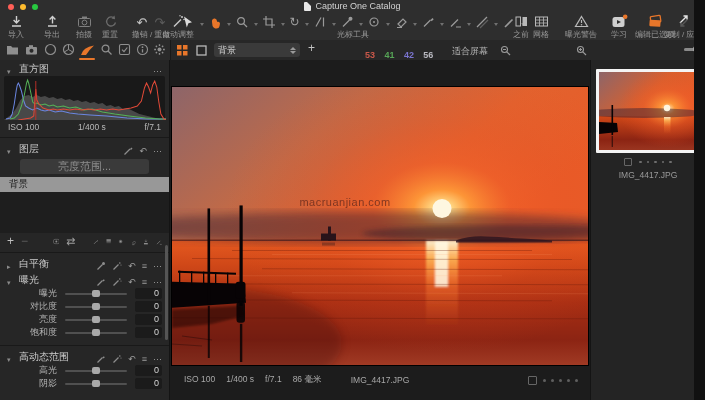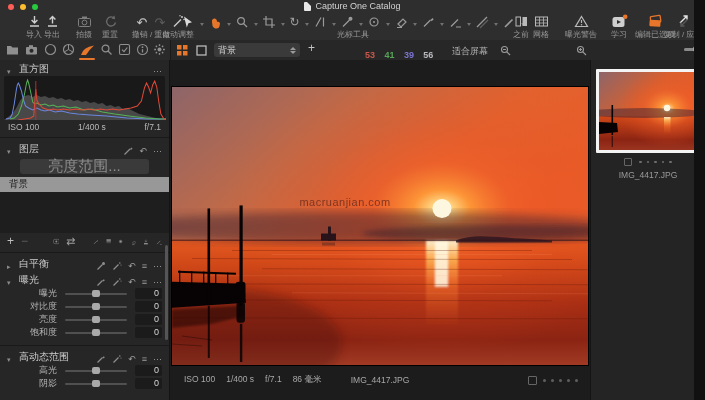--- a/index.html
+++ b/index.html
@@ -44,21 +44,21 @@
   .hicons{display:flex;gap:6px;align-items:center;margin-left:auto;color:#8d8d8d;font-size:9px;}
   .hicons .glyph{font-size:9px;line-height:9px;}
   .divider{height:1px;background:#191919;margin:2px 0;}
   #histgraph{margin:0 4px;height:44px;background:#191919;border-radius:2px;}
   .histfoot{display:flex;justify-content:space-between;padding:2px 8px 3px 8px;font-size:8.5px;color:#b8b8b8;}
   .oprow{display:flex;align-items:center;height:13px;padding:0 7px;}
   .oplab{font-size:9px;color:#b8b8b8;margin-right:8px;white-space:nowrap;}
   .optrack{flex:1;height:2px;background:#555;border-radius:1px;position:relative;}
   .ophandle{position:absolute;right:0;top:-3px;width:8px;height:7px;background:#a9a9a9;border-radius:2px;}
   .opval{width:26px;height:11px;margin-left:8px;background:#1b1b1b;border-radius:2px;font-size:9px;color:#7e7e7e;text-align:right;padding-right:3px;line-height:11px;}
-  .lumabtn{margin:3px 20px;height:15px;background:#3a3a3a;border-radius:3px;font-size:15px;color:#8d8d8d;display:flex;align-items:center;justify-content:center;}
+  .lumabtn{margin:3px 20px;height:15px;background:#3a3a3a;border-radius:3px;font-size:11px;color:#8d8d8d;display:flex;align-items:center;justify-content:center;}
   .layerlist{margin-top:3px;background:#1e1e1e;height:56px;}
   .layerrow{height:15px;background:#989898;color:#1c1c1c;font-size:9.5px;display:flex;align-items:center;padding-left:9px;}
   .ltools{height:17px;display:flex;align-items:center;padding:0 7px;gap:7px;color:#8d8d8d;}
   .srow{display:flex;align-items:center;height:13px;padding:0 7px;}
   .slab{width:50px;text-align:right;font-size:9px;color:#b2b2b2;margin-right:8px;white-space:nowrap;}
   .strack{flex:1;height:2px;background:#505050;border-radius:1px;position:relative;}
   .shandle{position:absolute;top:-3px;left:50%;margin-left:-4px;width:8px;height:7px;background:#a9a9a9;border-radius:2px;}
   .sval{width:24px;height:11px;margin-left:8px;background:#1b1b1b;border-radius:2px;font-size:9px;color:#d6d6d6;text-align:right;padding-right:3px;line-height:11px;}
   #lscroll{position:absolute;right:1px;top:185px;width:3px;height:95px;background:#555;border-radius:2px;}
   
@@ -90,21 +90,21 @@
       <span class="tl y"></span>
       <span class="tl g"></span>
     </div>
     <div id="wtitle">
       <span class="docicon"></span>
       <span>Capture One Catalog</span>
     </div>
   </div>
 
   <div id="toolbar">
-    <div class="tg" style="left:20px;width:28px">
+    <div class="tg" style="left:2px;width:28px">
       <div class="ticons">
           <svg width="15" height="15" viewBox="0 0 15 15">
             <path d="M7.5,2 V8.6 M4.6,6 L7.5,9 L10.4,6 M3,12 H12" stroke="#cfcfcf" stroke-width="1.4" fill="none"></path>
           </svg>
         </div>
       <div class="lbl">导入</div>
     </div>
     <div class="tg" style="left:38px;width:28px">
       <div class="ticons">
           <svg width="15" height="15" viewBox="0 0 15 15">
@@ -328,21 +328,21 @@
         <span>背景</span>
         <span class="stepper">
             <i class="up"></i>
             <i class="dn"></i>
           </span>
       </div>
       <span class="abs glyph" style="left:138px;top:2px;font-size:12px;color:#c4c4c4">+</span>
       <div class="abs" style="left:190px;top:4px">
         <span class="rgbnum" style="color:#c9584a">53</span>
         <span class="rgbnum" style="color:#57a557">41</span>
-        <span class="rgbnum" style="color:#7a74cf">39</span>
+        <span class="rgbnum" style="color:#7a74cf">42</span>
         <span class="rgbnum" style="color:#b9b9c0">56</span>
       </div>
       <span class="abs" style="left:282px;top:5px;font-size:9px;color:#b5b5b5">适合屏幕</span>
       <svg class="abs" style="left:330px;top:5px" width="11" height="11" viewBox="0 0 11 11">
           <circle cx="4.5" cy="4.5" r="3" stroke="#9a9a9a" stroke-width="1.1" fill="none"></circle>
           <path d="M6.8,6.8 L10,10" stroke="#9a9a9a" stroke-width="1.2"></path>
           <path d="M3,4.5 H6" stroke="#9a9a9a"></path>
         </svg>
       <div class="zslider">
           <span class="fill"></span>

